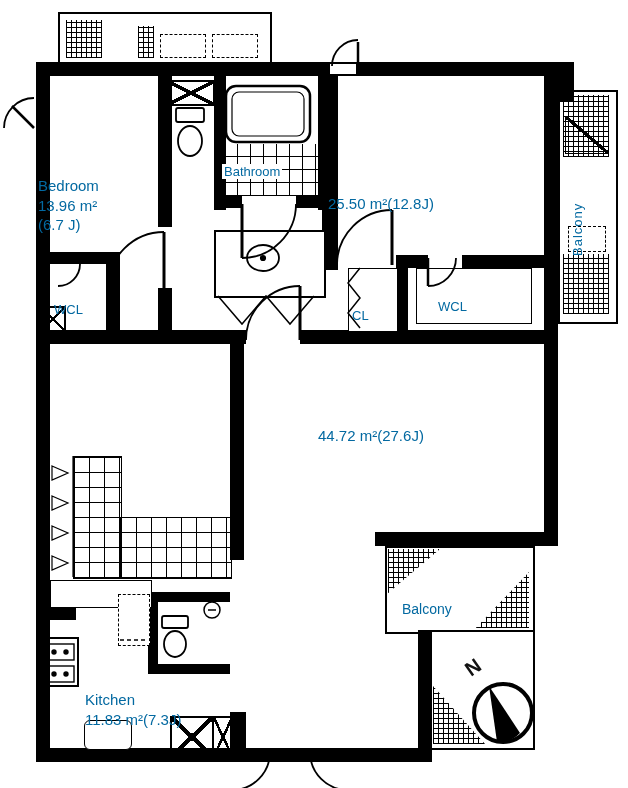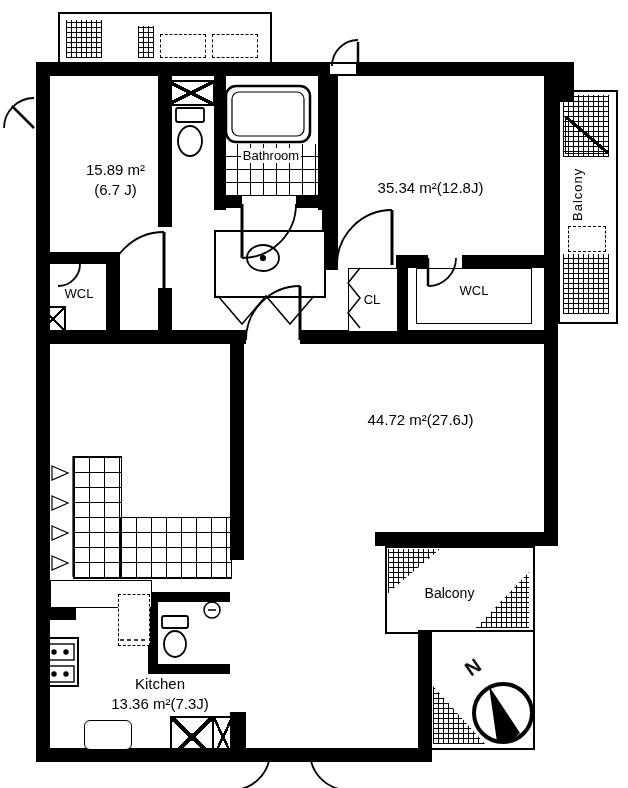--- a/index.html
+++ b/index.html
@@ -1,20 +1,20 @@
 <!DOCTYPE html>
 <html><head>
 <meta charset="utf-8">
 <style>
   html,body{margin:0;padding:0;background:#fff;}
   .plan{position:relative;width:628px;height:788px;background:#fff;overflow:hidden;
         font-family:"Liberation Sans", sans-serif;color:#111;}
   .abs{position:absolute;}
   .w{position:absolute;background:#000;}
-  .room-label{position:absolute;text-align:center;line-height:1.3;font-size:15px;color:#000000;z-index:8;}
+  .room-label{position:absolute;line-height:1.3;font-size:15px;color:#0369a1;z-index:8;margin-top:16px;}
   .small-label{font-size:13px;}
   .tiles{position:absolute;border:1px solid #000;
     background-image:repeating-linear-gradient(0deg,#000 0 1.4px,transparent 1.4px 15px),
                      repeating-linear-gradient(90deg,#000 0 1.4px,transparent 1.4px 15px);}
   .tiles-fine{position:absolute;
     background-image:repeating-linear-gradient(0deg,#000 0 1.2px,transparent 1.2px 13px),
                      repeating-linear-gradient(90deg,#000 0 1.2px,transparent 1.2px 13px);}
   .hatch{position:absolute;
     background-image:repeating-linear-gradient(0deg,#000 0 1px,transparent 1px 5px),
                      repeating-linear-gradient(90deg,#000 0 1px,transparent 1px 5px);}
@@ -198,46 +198,47 @@
         <circle cx="66" cy="674" r="2" fill="#000"></circle>
     </g>
 
     <g>
       <circle cx="503" cy="713" r="29" stroke-width="4" fill="#fff"></circle>
       <path d="M 489 686 L 497 742 A 29 29 0 0 0 520 733 Z" fill="#000" stroke="none"></path>
     </g>
   </svg>
 
   <div class="room-label" style="left:38px;top:160px;width:155px;">
-    <span style="display:block">15.89 m²</span>
+    <span style="display:block">Bedroom</span>
+    <span style="display:block">13.96 m²</span>
     <span style="display:block">(6.7 J)</span>
   </div>
 
   <div class="room-label" style="left:328px;top:178px;width:205px;">
-    <span style="display:block">35.34 m²(12.8J)</span>
+    <span style="display:block">25.50 m²(12.8J)</span>
   </div>
 
   <div class="room-label small-label" style="left:222px;top:148px;width:98px;">
     <span class="bath-chip">Bathroom</span>
   </div>
 
   <div class="room-label small-label" style="left:54px;top:286px;width:50px;">WCL</div>
 
   <div class="room-label small-label" style="left:438px;top:283px;width:72px;">WCL</div>
 
   <div class="room-label small-label" style="left:352px;top:292px;width:40px;">CL</div>
 
   <div class="room-label" style="left:318px;top:410px;width:205px;">
     <span style="display:block">44.72 m²(27.6J)</span>
   </div>
 
 
   <div class="room-label" style="left:85px;top:674px;width:150px;">
     <span style="display:block">Kitchen</span>
-    <span style="display:block">13.36 m²(7.3J)</span>
+    <span style="display:block">11.83 m²(7.3J)</span>
   </div>
 
   <div class="room-label small-label vtext" style="left:570px;top:148px;width:30px;height:92px;">Balcony</div>
 
   <div class="room-label" style="left:402px;top:584px;width:95px;font-size:14px;">Balcony</div>
 
   <div class="north" style="left:466px;top:656px;">N</div>
 
 </div>
 

